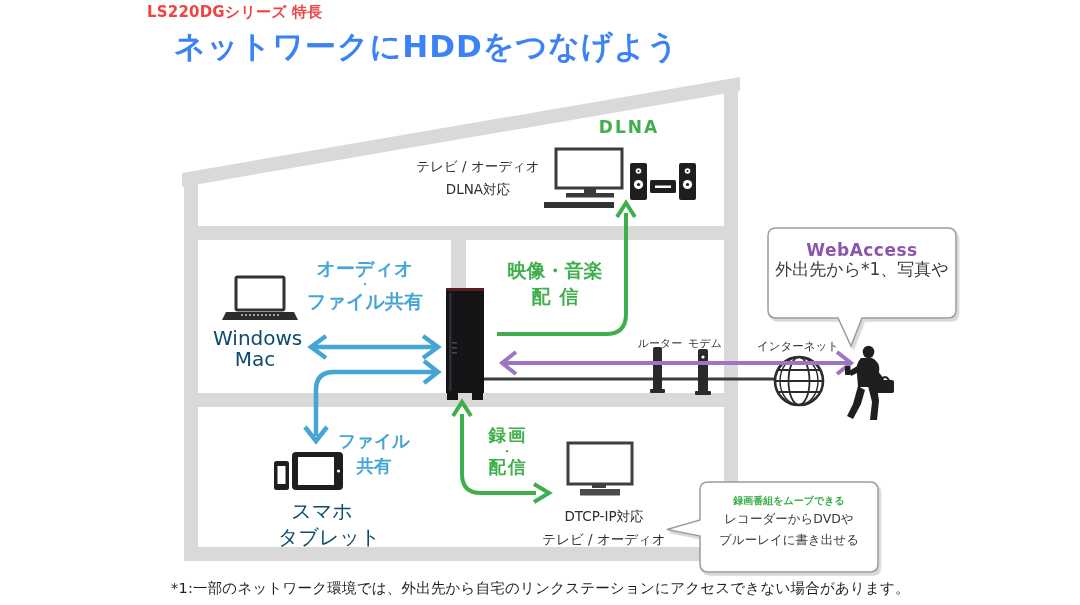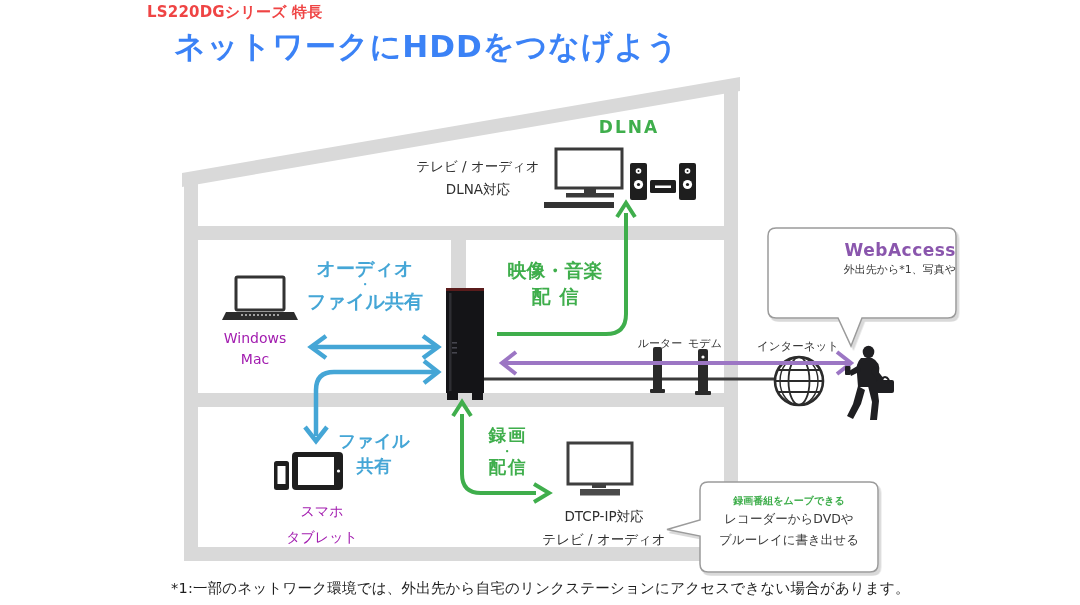--- a/index.html
+++ b/index.html
@@ -15,31 +15,31 @@
   .dlna-caption{left:408px;top:155px;width:140px;}
   .dtcp-caption{left:538px;top:505px;width:132px;}
   .blue-txt{color:var(--blue);font-weight:600;}
   .green-txt{color:var(--green);font-weight:600;}
   .backup-label{left:298px;top:256px;width:134px;font-size:19px;line-height:24px;}
   .media-label{left:492px;top:257px;width:126px;font-size:19px;line-height:26px;}
   .wide{letter-spacing:9px;text-indent:9px;}
   .sep-dot{font-size:11px;line-height:9px;}
   .fileshare-label{left:328px;top:429px;width:92px;font-size:17.5px;line-height:25px;}
   .recording-label{left:470px;top:424px;width:74px;font-size:17.5px;line-height:23px;letter-spacing:2px;text-indent:2px;}
-  .device-label{font-size:14px;line-height:21px;color:#a21caf;}
+  .device-label{font-size:20px;line-height:21px;color:#0c4a6e;}
   .computer-label{left:213px;top:328px;width:84px;}
   .mobile-label{left:278px;top:498px;width:88px;line-height:26px;}
   .net-label{font-size:11px;color:#333;}
   .router-label{left:636px;top:336px;width:48px;}
   .modem-label{left:684px;top:336px;width:42px;}
   .internet-label{left:750px;top:339px;width:96px;font-size:11.5px;}
   .bubble-text{z-index:3;}
-  .webaccess-text{left:768px;top:228px;width:188px;padding-top:12px;text-align:right;}
+  .webaccess-text{left:768px;top:228px;width:188px;padding-top:12px;}
   .webaccess-text .b-title{font-size:17px;font-weight:700;color:var(--purple-text);letter-spacing:.5px;}
-  .b-line{font-size:11px;line-height:19.5px;color:#3a3a3a;}
+  .b-line{font-size:17px;line-height:19.5px;color:#3a3a3a;}
   .webaccess-text .b-line:first-of-type{margin-top:5px;}
   .move-text{left:700px;top:482px;width:178px;padding-top:12px;}
   .move-text .b-title{font-size:10px;font-weight:700;color:var(--green);}
   .move-text .b-line{font-size:12.5px;line-height:21px;}
   .move-text .b-line:first-of-type{margin-top:5px;}
   .footnote{left:171px;top:579px;font-size:14.5px;color:#1d1d1d;letter-spacing:.2px;}
   
   .arw-blue{stroke:var(--blue);stroke-width:4.5;fill:none;}
   .arw-green{stroke:var(--green);stroke-width:4;fill:none;}
   .arw-purple{stroke:var(--purple);stroke-width:4;fill:none;}

